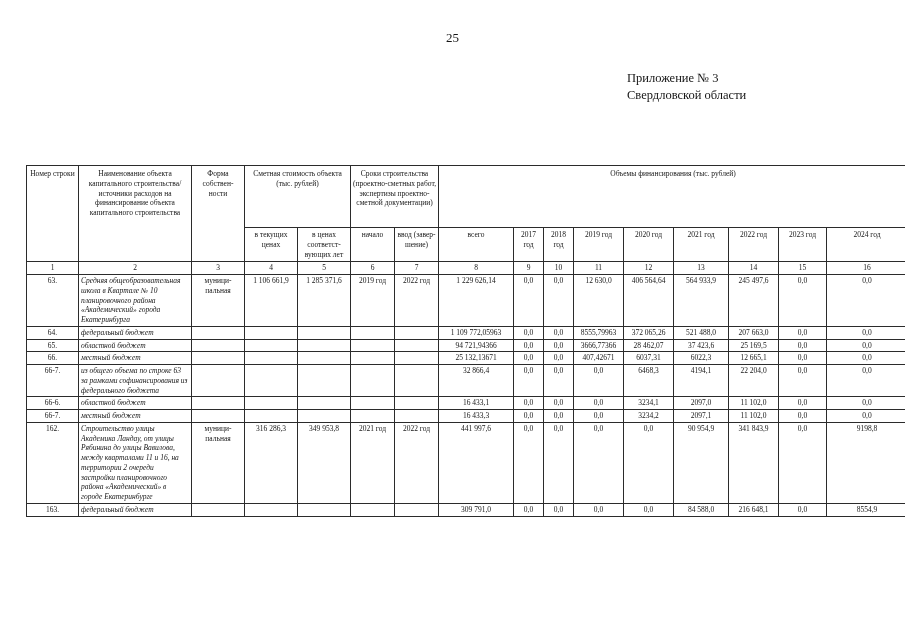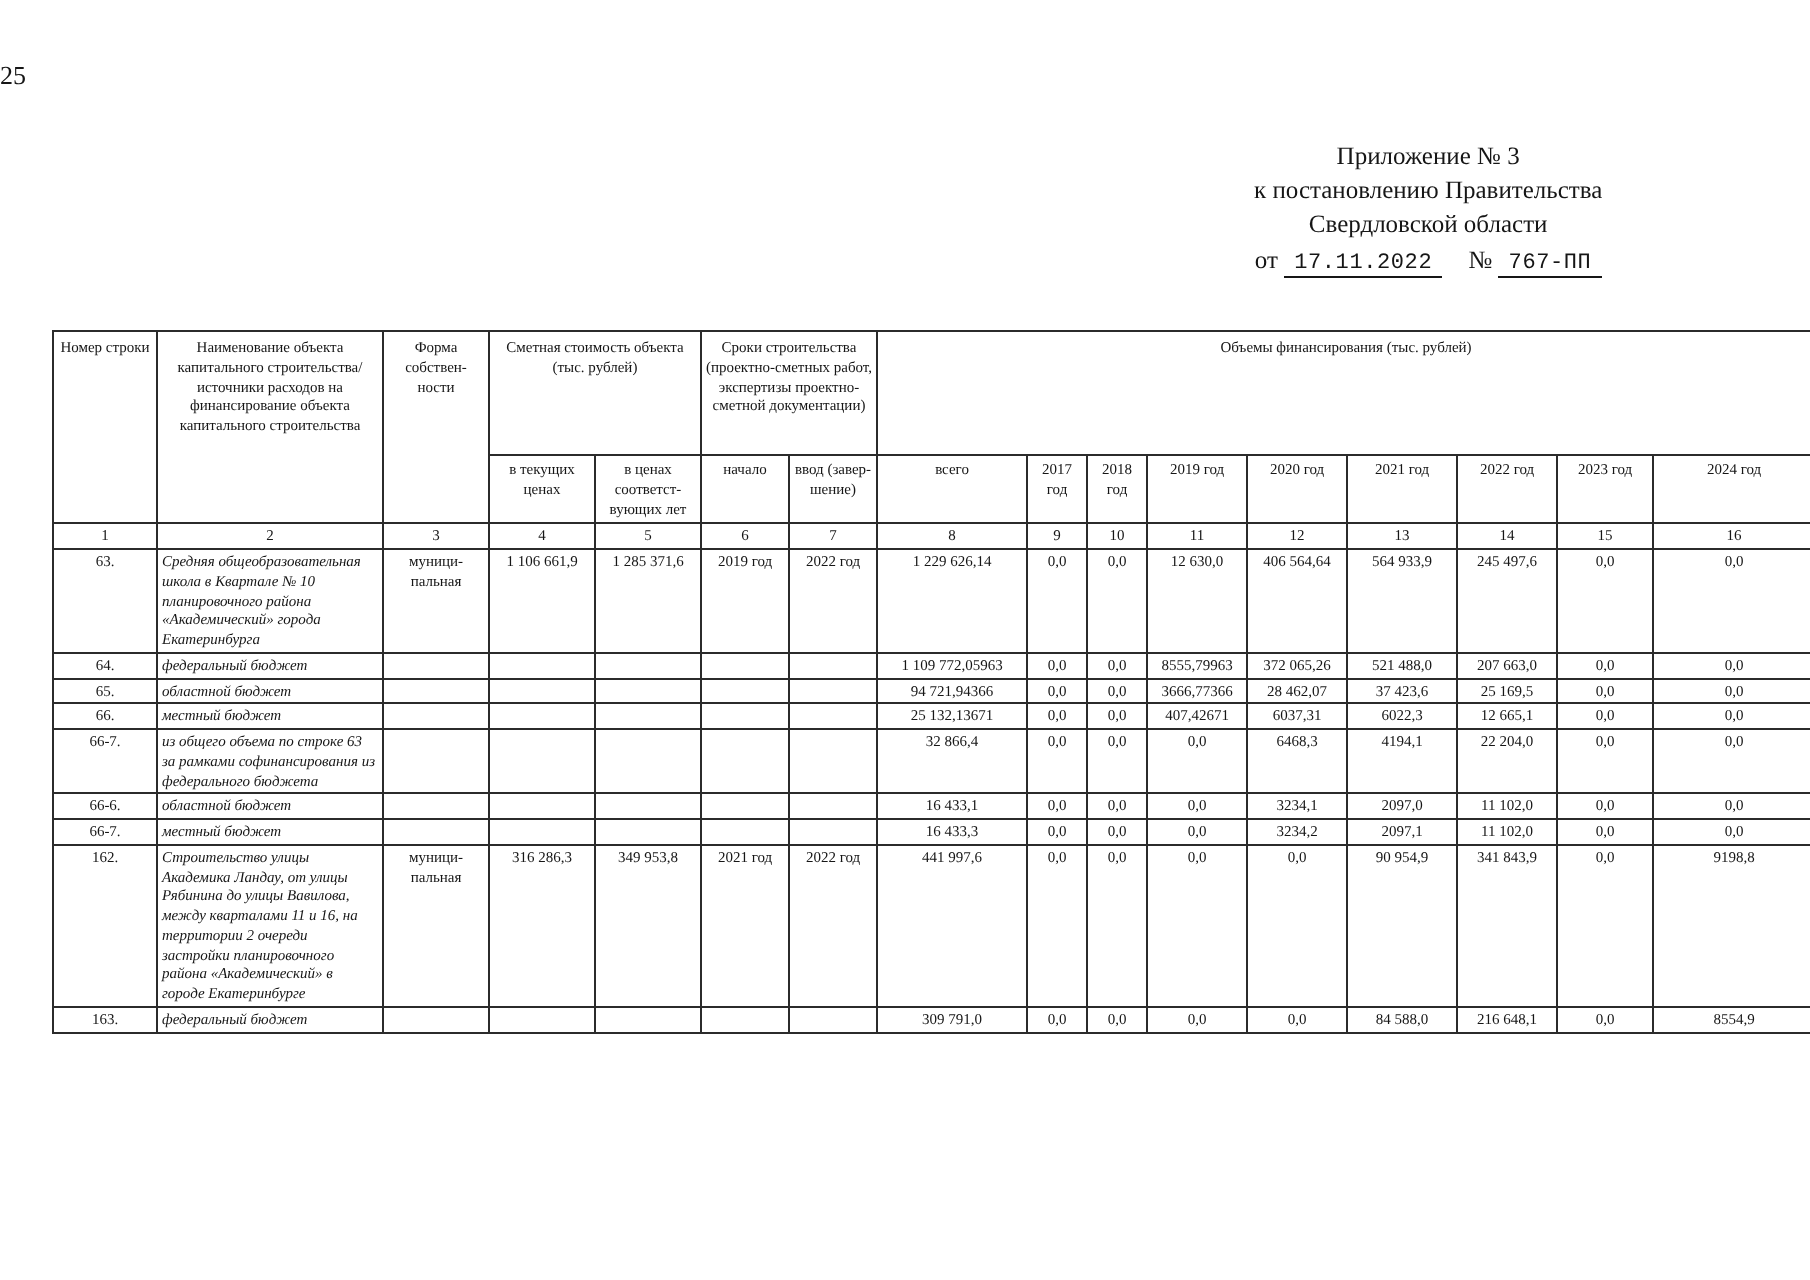--- a/index.html
+++ b/index.html
@@ -8,26 +8,26 @@
     background:#ffffff;
     font-family:"Liberation Serif", serif;
     color:#161616;
     position:relative;
     overflow:hidden;
   }
   .page { position:absolute; inset:0; background:#ffffff; }
 
   .page-number {
     position:absolute; top:30px; left:0; right:0;
-    text-align:left; font-size:13px;
+    text-align:center; font-size:13px;
   }
 
   .appendix {
     position:absolute; left:627px; top:70px;
-    font-size:12.5px; line-height:1.36; text-align:center;
+    font-size:12.5px; line-height:1.36; text-align:left;
   }
   .appendix-line4 { margin-top:1px; }
   .fill {
     font-family:"Liberation Mono", monospace;
     font-size:11px;
     border-bottom:1px solid #161616;
     padding:0 5px;
     letter-spacing:0.3px;
   }
   .gap { display:inline-block; width:10px; }
@@ -57,28 +57,21 @@
 </style>
 </head>
 <body>
 
 <div class="page">
 
   <div class="page-number">25</div>
 
   <div class="appendix">
     <div>Приложение № 3</div>
-    <div>к постановлению Правительства</div>
     <div>Свердловской области</div>
-    <div class="appendix-line4">
-      <span>от</span>
-      <span class="fill">17.11.2022</span><span class="gap"></span>
-      <span>№</span>
-      <span class="fill">767-ПП</span>
-    </div>
   </div>
 
   <table class="fin-table">
     <colgroup>
       <col style="width:52px">
         <col style="width:113px">
         <col style="width:53px">
         <col style="width:53px">
       <col style="width:53px">
         <col style="width:44px">

